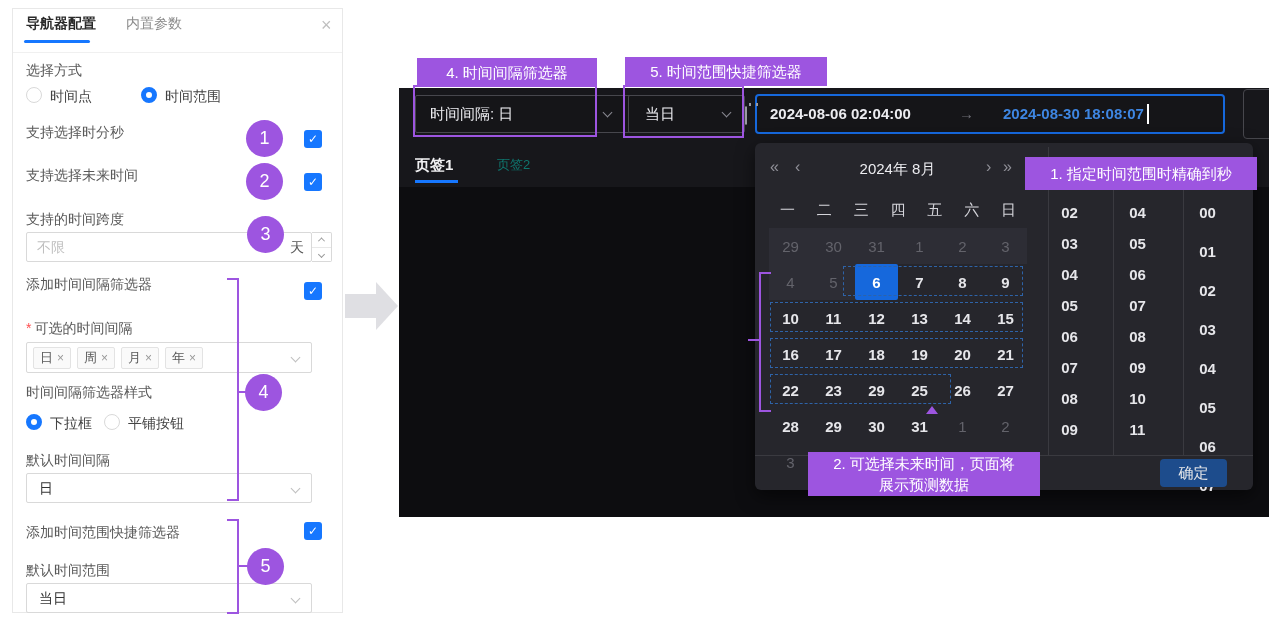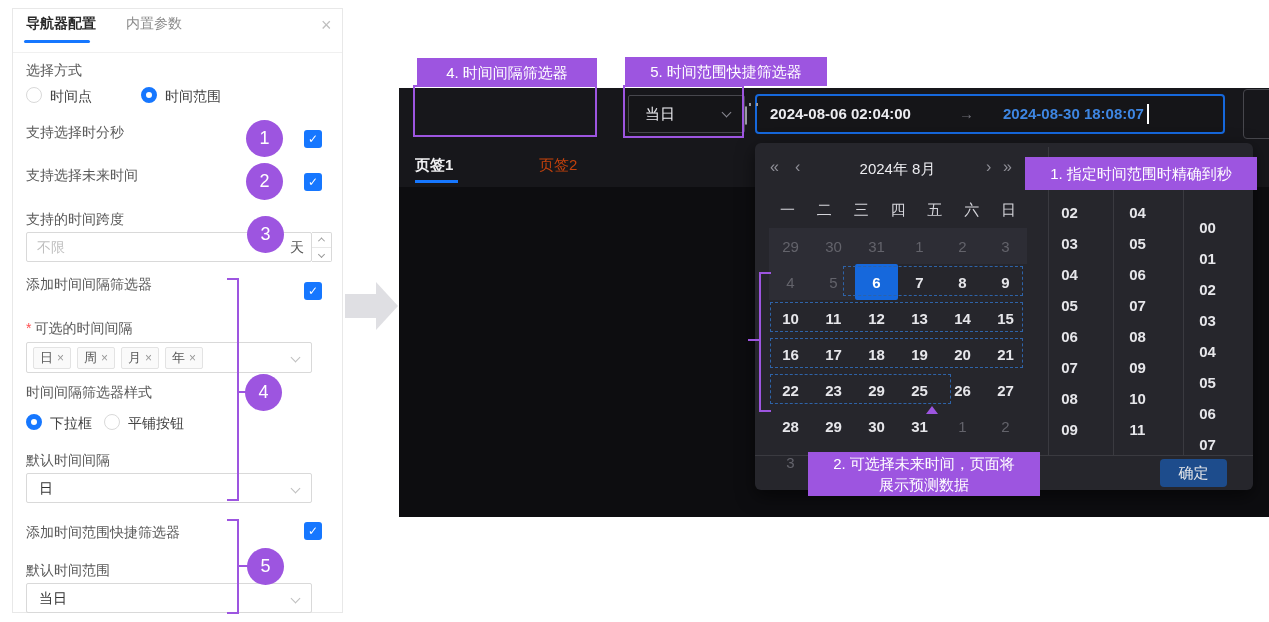--- a/index.html
+++ b/index.html
@@ -60,21 +60,21 @@
   .arrow-head  { left:376px; top:282px; width:0; height:0;
                  border-left:22px solid #dfdfe3; border-top:24px solid transparent; border-bottom:24px solid transparent; }
 
   
   .dk-top  { left:399px; top:88px; width:870px; height:99px; background:#17171b; }
   .dk-body { left:399px; top:187px; width:870px; height:330px; background:#0d0d10; }
 
   .dkbox { background:#151518; border:1px solid #47474d; border-radius:2px; z-index:1; }
   .dk-text { font-size:15px; color:#ececf0; white-space:nowrap; }
   .ptab-active { font-size:15px; font-weight:bold; color:#f0f0f2; z-index:1; }
-  .ptab { font-size:15px; color:#c2410c; z-index:1;margin-left:42px; }
+  .ptab { font-size:13px; color:#0f766e; z-index:1; }
   .ptab-line { background:#1677ff; height:3px; z-index:1; }
 
   .date-input { left:755px; top:94px; width:470px; height:40px; background:#151518;
                 border:2px solid #1668dc; border-radius:4px; z-index:1; }
   .d-start { font-size:15px; font-weight:bold; color:#ececf0; white-space:nowrap; }
   .d-arrow { font-size:15px; color:#6e6e76; }
   .d-end { font-size:15px; font-weight:bold; color:#3e86e2; white-space:nowrap; }
   .caret { width:2px; height:20px; background:#fff; }
   .calicon { width:17px; height:15px; border:1.5px solid #9a9aa2; border-radius:2px; position:relative; }
   .calicon:before { content:""; position:absolute; left:2px; right:2px; top:2.5px; height:1.5px; background:#9a9aa2; }
@@ -229,20 +229,24 @@
     <div class="pline" style="left:226px;top:556px;width:9px;height:2px;"></div>
     <div class="abs badge" style="left:234px;top:539px;">5</div>
   </div>
 
   <div class="abs arrow-shaft"></div>
   <div class="abs arrow-head"></div>
 
   <div class="abs dk-top"></div>
   <div class="abs dk-body"></div>
 
+  <div class="abs dkbox" style="left:415px;top:95px;width:235px;height:38px;">
+    <span class="abs dk-text" style="left:14px;top:9px;">时间间隔: 日</span>
+    <span class="abs chev chev-dark" style="left:188px;top:13px;"></span>
+  </div>
   <div class="abs pbox" style="left:413px;top:85px;width:184px;height:52px;"></div>
   <div class="abs plabel" style="left:417px;top:58px;width:180px;height:29px;">
       <span>4. 时间间隔筛选器</span>
     </div>
 
   <div class="abs dkbox" style="left:628px;top:95px;width:117px;height:38px;">
     <span class="abs dk-text" style="left:16px;top:9px;">当日</span>
     <span class="abs chev chev-dark" style="right:14px;top:13px;"></span>
   </div>
   <div class="abs pbox" style="left:623px;top:85px;width:121px;height:53px;"></div>
@@ -349,21 +353,21 @@
   <div class="abs tcol" style="left:1114px;top:197px;width:69px;">
       <div class="tcell">04</div>
       <div class="tcell">05</div>
       <div class="tcell">06</div>
       <div class="tcell">07</div>
       <div class="tcell">08</div>
       <div class="tcell">09</div>
       <div class="tcell">10</div>
       <div class="tcell">11</div>
     </div>
-  <div class="abs tcol" style="left:1184px;top:212px;width:69px;">
+  <div class="abs tcol" style="left:1184px;top:197px;width:69px;gap:8px;">
       <div class="tcell">00</div>
       <div class="tcell">01</div>
       <div class="tcell">02</div>
       <div class="tcell">03</div>
       <div class="tcell">04</div>
       <div class="tcell">05</div>
       <div class="tcell">06</div>
       <div class="tcell">07</div>
     </div>
 

